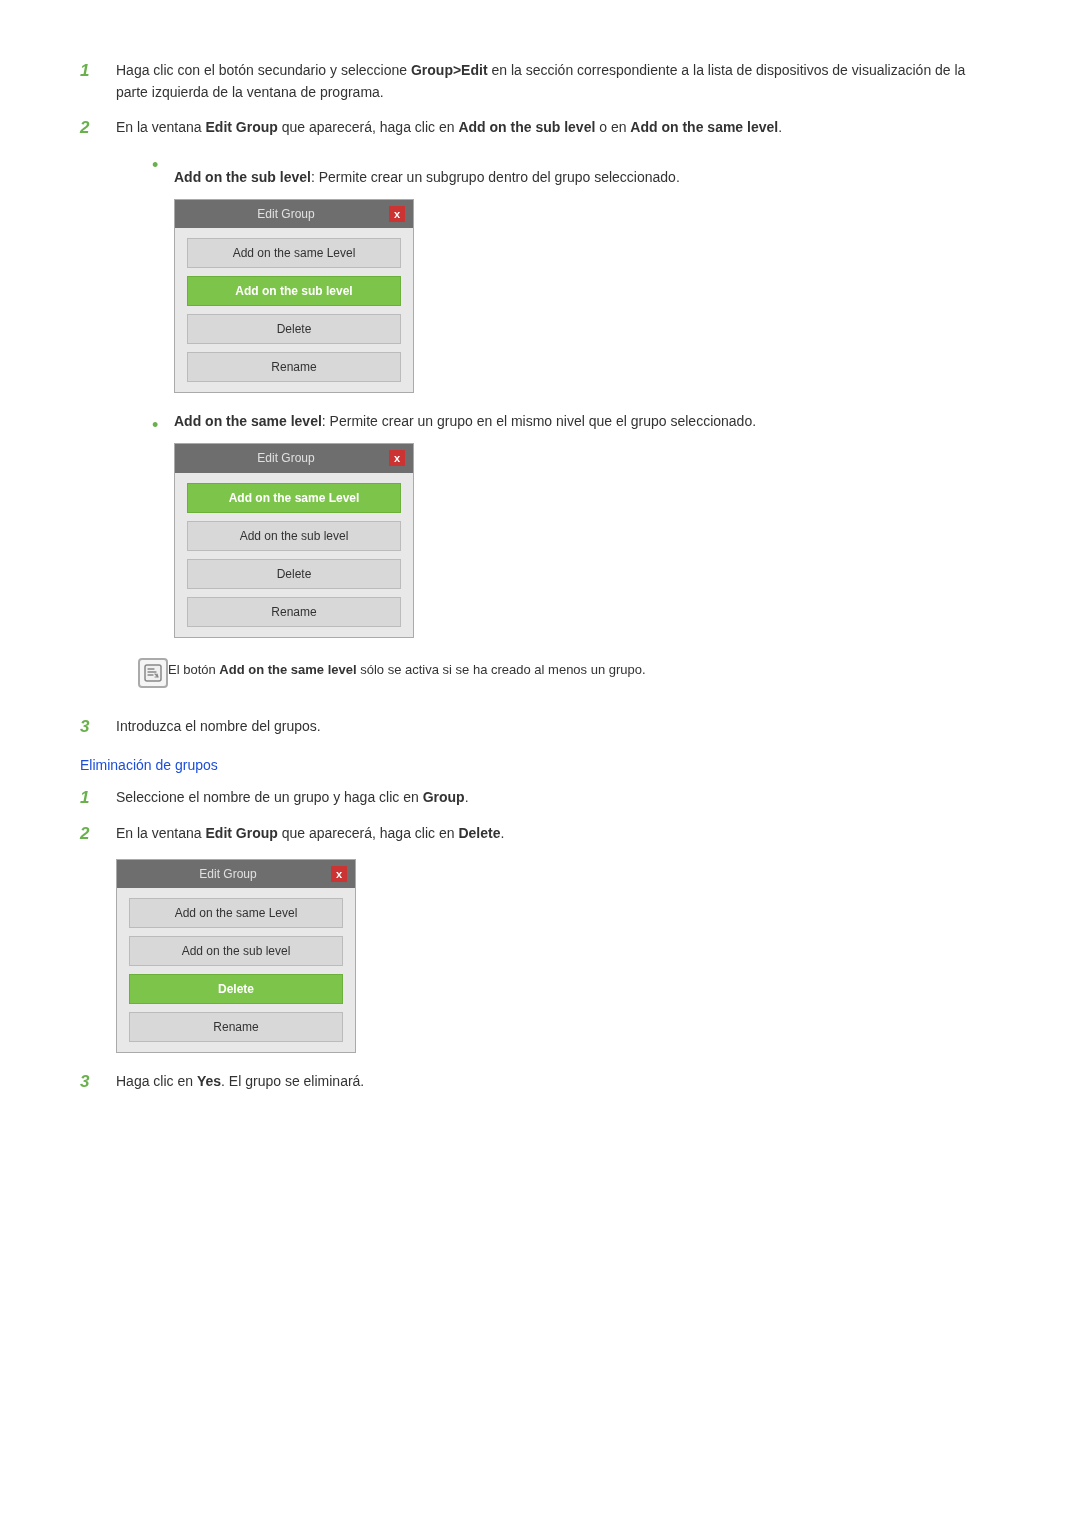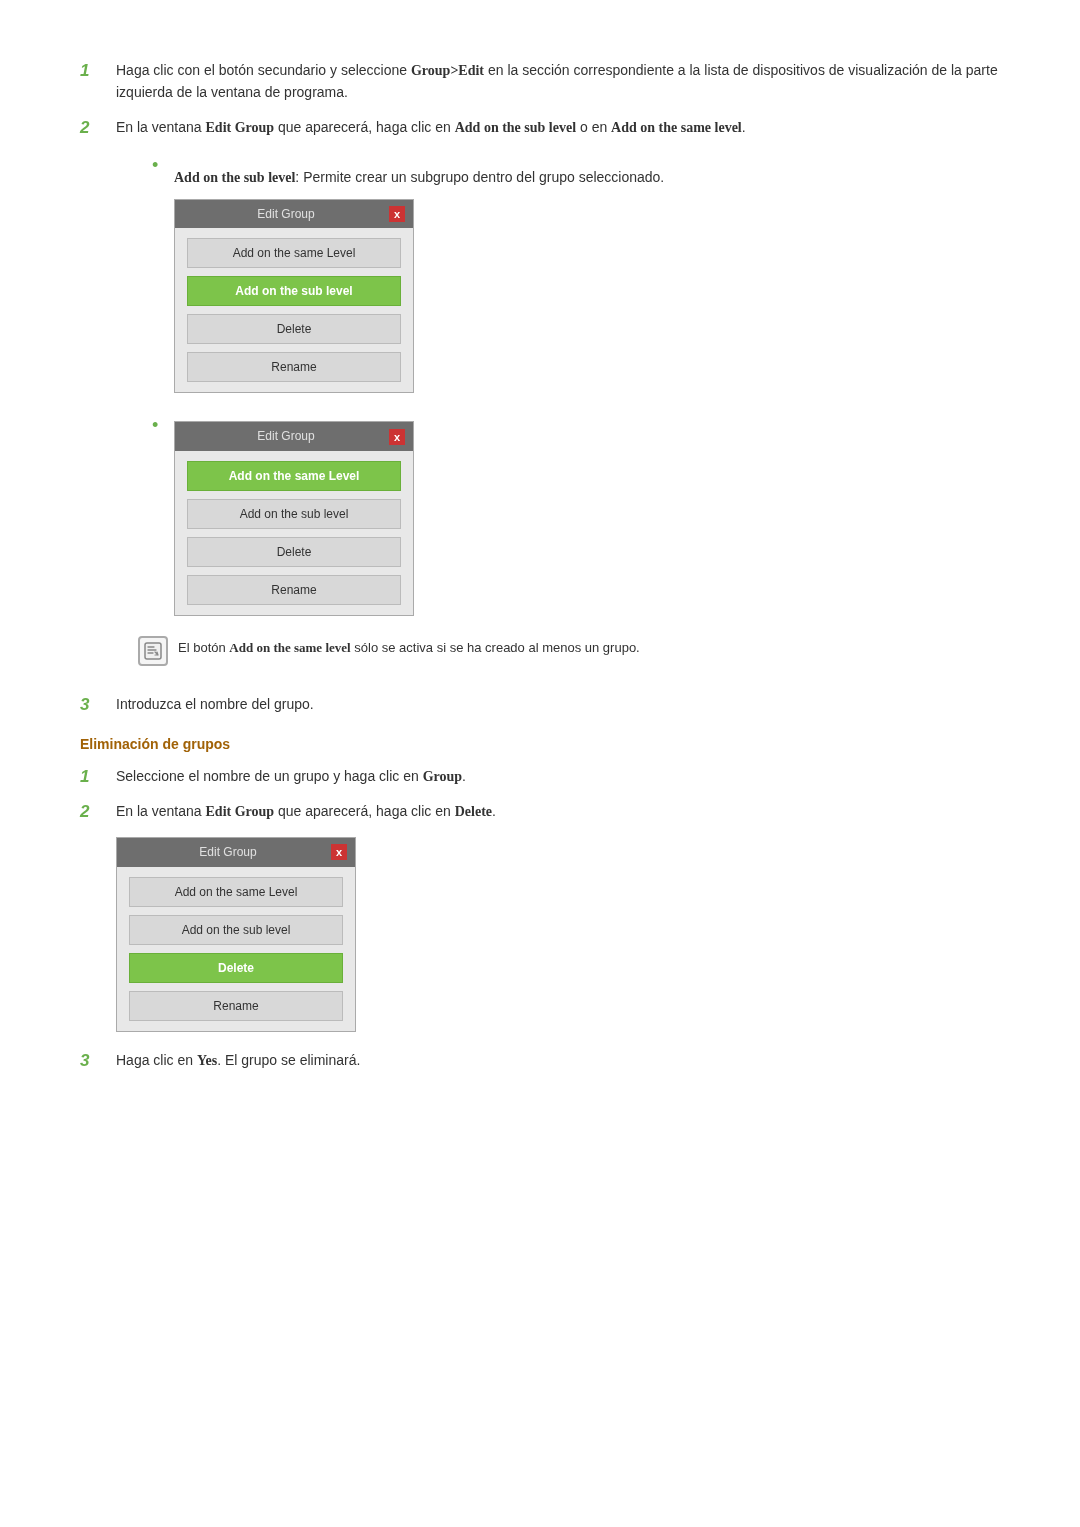--- a/index.html
+++ b/index.html
@@ -117,21 +117,20 @@
       background: #7dc44a;
       border: 1px solid #6ab03a;
       color: #fff;
       font-weight: bold;
     }
 
     .note-box {
       display: flex;
       align-items: flex-start;
       margin: 10px 0 14px 16px;
-      gap: 10px;
     }
 
     .note-icon {
       width: 30px;
       height: 30px;
       min-width: 30px;
       border: 2px solid #aaa;
       border-radius: 4px;
       display: flex;
       align-items: center;
@@ -142,29 +141,28 @@
       margin-top: 2px;
     }
 
     .note-text {
       font-size: 13px;
       line-height: 1.5;
       padding-top: 4px;
     }
 
     .section-heading {
-      font-weight: bold;
+      font-weight: normal;
       font-size: 14px;
       margin: 20px 0 14px 0;
-      color: #a16207;
+      color: #1d4ed8;
     }
 
     b {
       font-weight: bold;
-      font-family: Liberation Serif, serif;
     }
   </style>
 </head>
 <body>
 
 <div class="step">
   <div class="step-number">1</div>
   <div class="step-content">
     <p>
       Haga clic con el botón secundario y seleccione <b>Group&gt;Edit</b> en la sección correspondiente a la lista de dispositivos de visualización de la parte izquierda de la ventana de programa.
@@ -199,20 +197,23 @@
               <button class="dialog-btn">Delete</button>
               <button class="dialog-btn">Rename</button>
             </div>
           </div>
         </div>
       </div>
 
       <div class="bullet-item">
         <div class="bullet-dot">•</div>
         <div style="flex:1;">
+          <span>
+            <b>Add on the same level</b>: Permite crear un grupo en el mismo nivel que el grupo seleccionado.
+          </span>
           
           <div class="dialog-box" style="margin-top:10px;">
             <div class="dialog-titlebar">
               <span class="title-text">Edit Group</span>
               <button class="dialog-close">x</button>
             </div>
             <div class="dialog-body">
               <button class="dialog-btn active-green">Add on the same Level</button>
               <button class="dialog-btn">Add on the sub level</button>
               <button class="dialog-btn">Delete</button>
@@ -236,21 +237,21 @@
         El botón <b>Add on the same level</b> sólo se activa si se ha creado al menos un grupo.
       </div>
     </div>
 
   </div>
 </div>
 
 <div class="step">
   <div class="step-number">3</div>
   <div class="step-content">
-    <p>Introduzca el nombre del grupo.</p>
+    <p>Introduzca el nombre del grupos.</p>
   </div>
 </div>
 
 <div class="section-heading">Eliminación de grupos</div>
 
 <div class="step">
   <div class="step-number">1</div>
   <div class="step-content">
     <p>
       Seleccione el nombre de un grupo y haga clic en <b>Group</b>.

